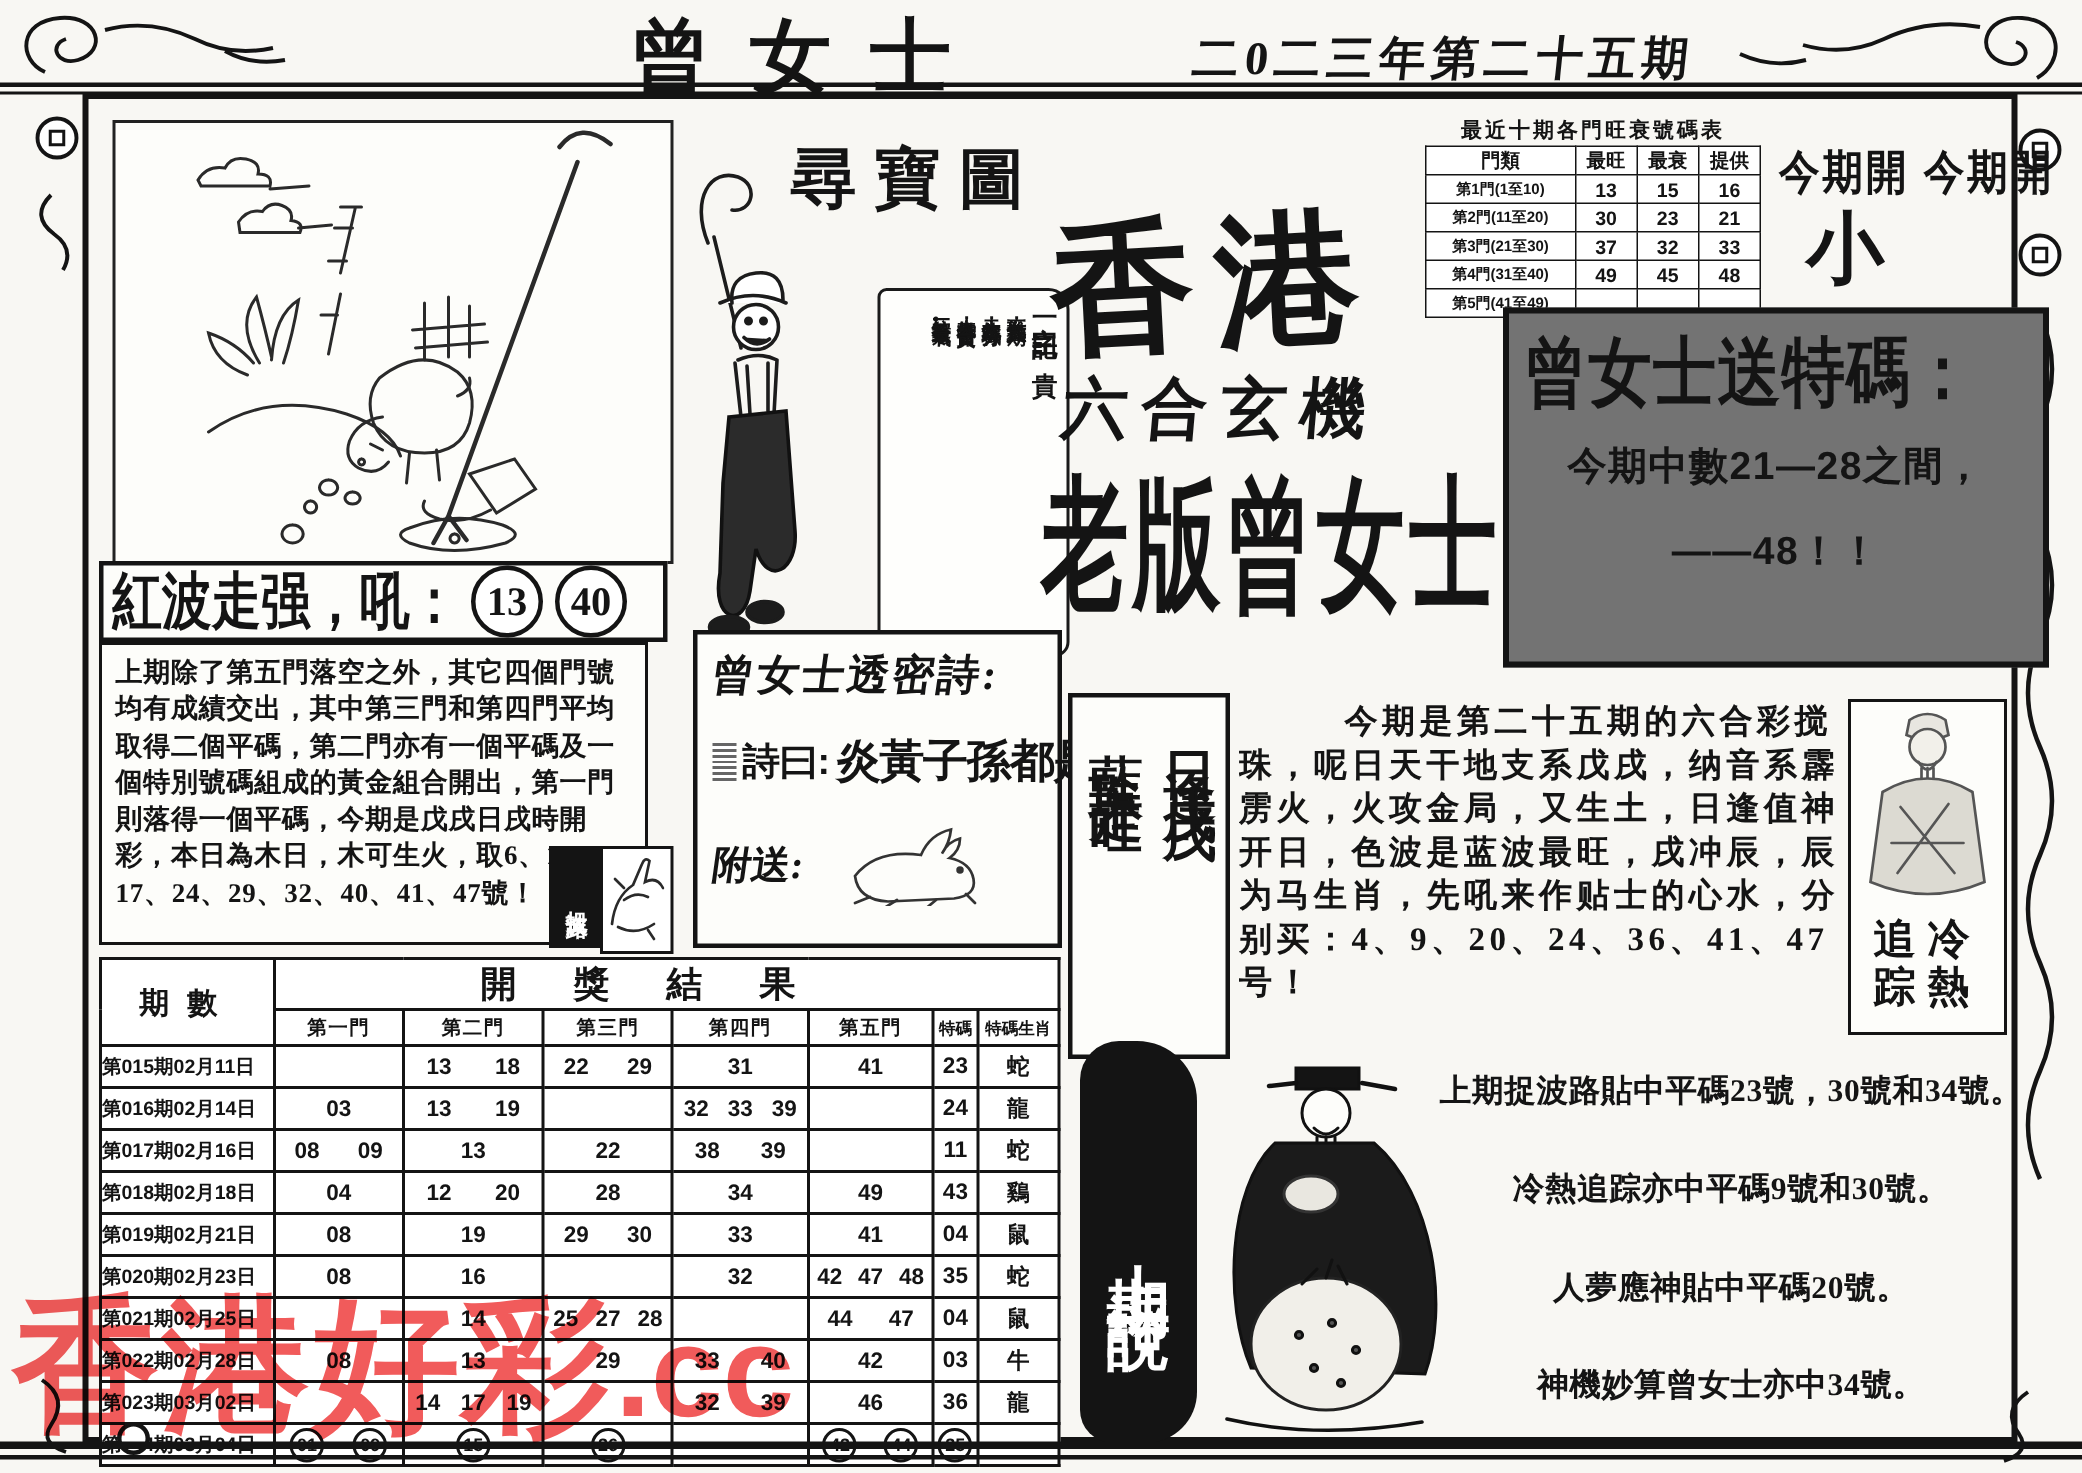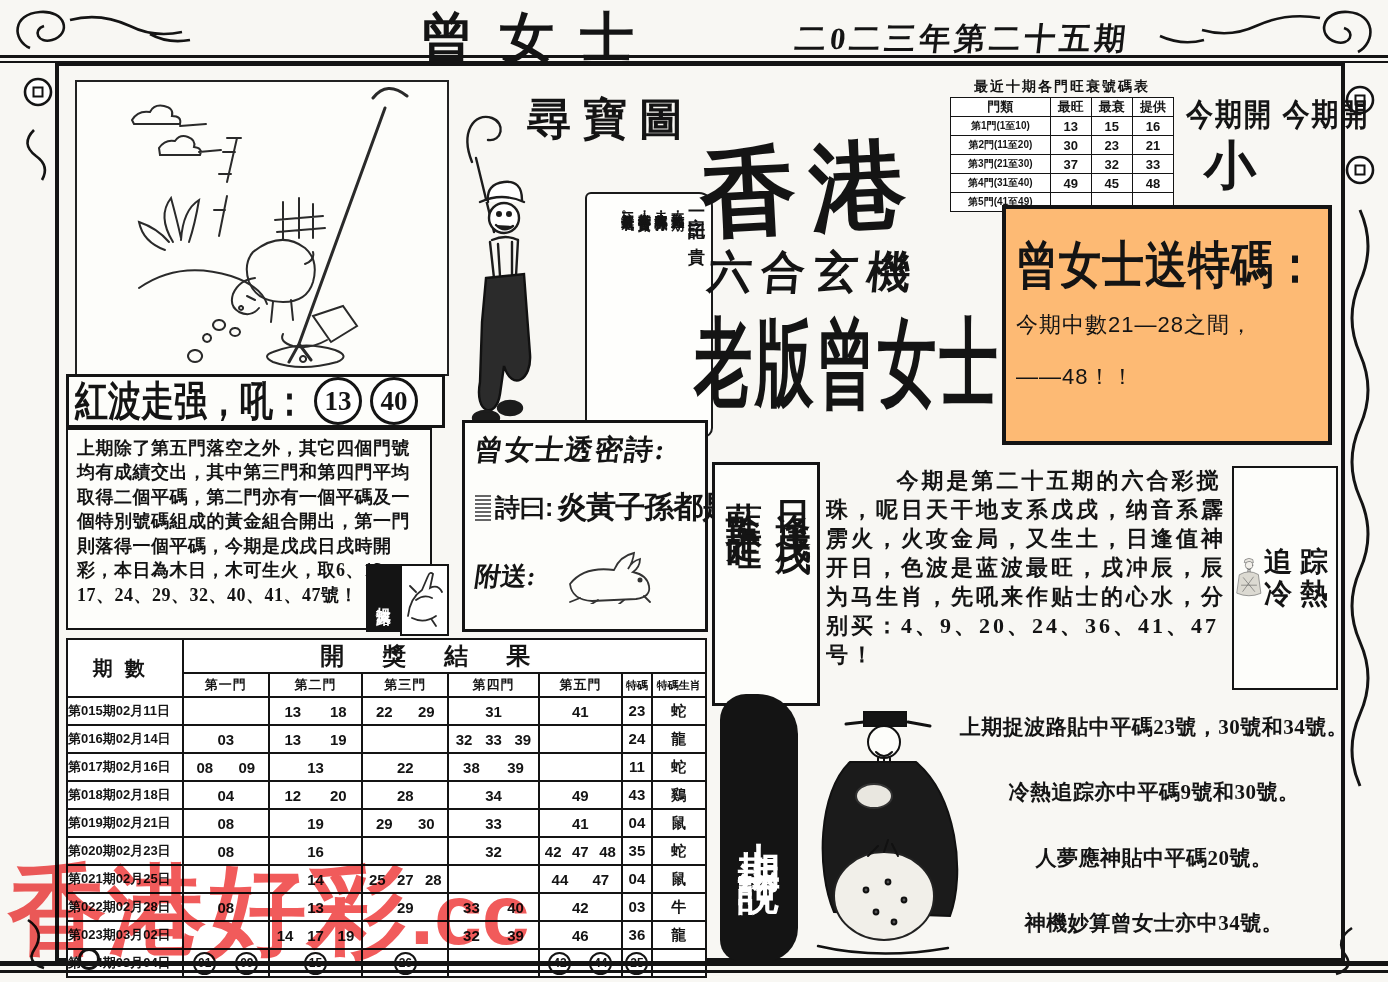--- a/index.html
+++ b/index.html
@@ -53,24 +53,24 @@
   .stats-table th,.stats-table td{border:1.6px solid #141414;text-align:center;padding:0;height:18px;}
   .stats-table th{font-size:13px;font-weight:900;}
   .stats-table td{font-size:13px;font-weight:600;}
   .stats-table td.lbl{font-size:10px;font-weight:800;white-space:nowrap;}
 
   
   .open-line1{left:1186px;top:94px;font-size:27px;font-weight:900;letter-spacing:2px;transform:scaleY(1.15);transform-origin:left top;}
   .open-line2{left:1204px;top:131px;font-size:52px;font-weight:900;}
 
   
-  .special-box{left:1002px;top:205px;width:330px;height:240px;border:4px solid #141414;background:#fdba74;
-    padding:23px 10px;box-sizing:border-box;}
+  .special-box{left:1002px;top:205px;width:364px;height:240px;border:4px solid #141414;background:#737373;
+    padding:6px 10px;box-sizing:border-box;}
   .special-title{font-size:42px;font-weight:900;letter-spacing:1px;transform:scaleY(1.2);transform-origin:left top;white-space:nowrap;}
-  .special-line{font-size:22px;font-weight:400;margin-top:22px;letter-spacing:1px;white-space:nowrap;}
+  .special-line{font-size:26px;font-weight:700;margin-top:22px;letter-spacing:1px;white-space:nowrap;text-align:center;}
 
   
   .redwave-box{left:66px;top:374px;width:379px;height:54px;border:3.5px solid #141414;background:#fdfdfa;
     display:flex;align-items:center;padding:0 6px;box-sizing:border-box;gap:8px;}
   .redwave-heading{font-size:33px;font-weight:900;transform:scaleY(1.25);transform-origin:left center;white-space:nowrap;}
   .rw-circle{width:42px;height:42px;border:3px solid #141414;border-radius:50%;display:inline-flex;
     align-items:center;justify-content:center;font-size:27px;font-weight:800;background:#fff;flex:none;
     font-family:"Liberation Serif","DejaVu Serif",serif;}
   .comment-box{left:66px;top:428px;width:366px;height:202px;border:2.5px solid #141414;background:#fdfdfa;
     padding:6px 9px;box-sizing:border-box;font-family:"Liberation Serif","DejaVu Serif",serif;
@@ -95,21 +95,21 @@
   .blue-box{left:712px;top:462px;width:108px;height:244px;border:3px solid #141414;background:#fdfdfa;
     display:flex;flex-direction:row-reverse;justify-content:space-around;padding:8px 4px;box-sizing:border-box;}
   .blue-col{writing-mode:vertical-rl;text-orientation:upright;font-size:36px;font-weight:900;letter-spacing:12px;}
 
   
   .analysis{left:826px;top:466px;width:402px;height:232px;font-family:"Liberation Serif","DejaVu Serif",serif;
     font-size:22px;line-height:1.32;letter-spacing:3px;text-indent:3.2em;font-weight:600;overflow:hidden;}
 
   
   .chase-box{left:1232px;top:466px;width:106px;height:224px;border:2.5px solid #141414;background:#fdfdfa;
-    box-sizing:border-box;display:flex;flex-direction:row;align-items:center;}
+    box-sizing:border-box;display:flex;flex-direction:column;align-items:center;}
   .chase-line{font-size:28px;font-weight:900;letter-spacing:8px;line-height:1.15;}
 
   
   .review-banner{left:720px;top:694px;width:78px;height:268px;background:#141414;
     border-radius:26px 40px 34px 22px;display:flex;align-items:center;justify-content:center;}
   .review-banner span{writing-mode:vertical-rl;text-orientation:upright;color:#fff;font-size:42px;
     font-weight:900;letter-spacing:10px;}
   .review-lines{left:968px;top:694px;width:372px;height:262px;display:flex;flex-direction:column;
     justify-content:space-around;align-items:center;}
   .rev-line{font-family:"Liberation Serif","DejaVu Serif",serif;font-size:21px;font-weight:600;

